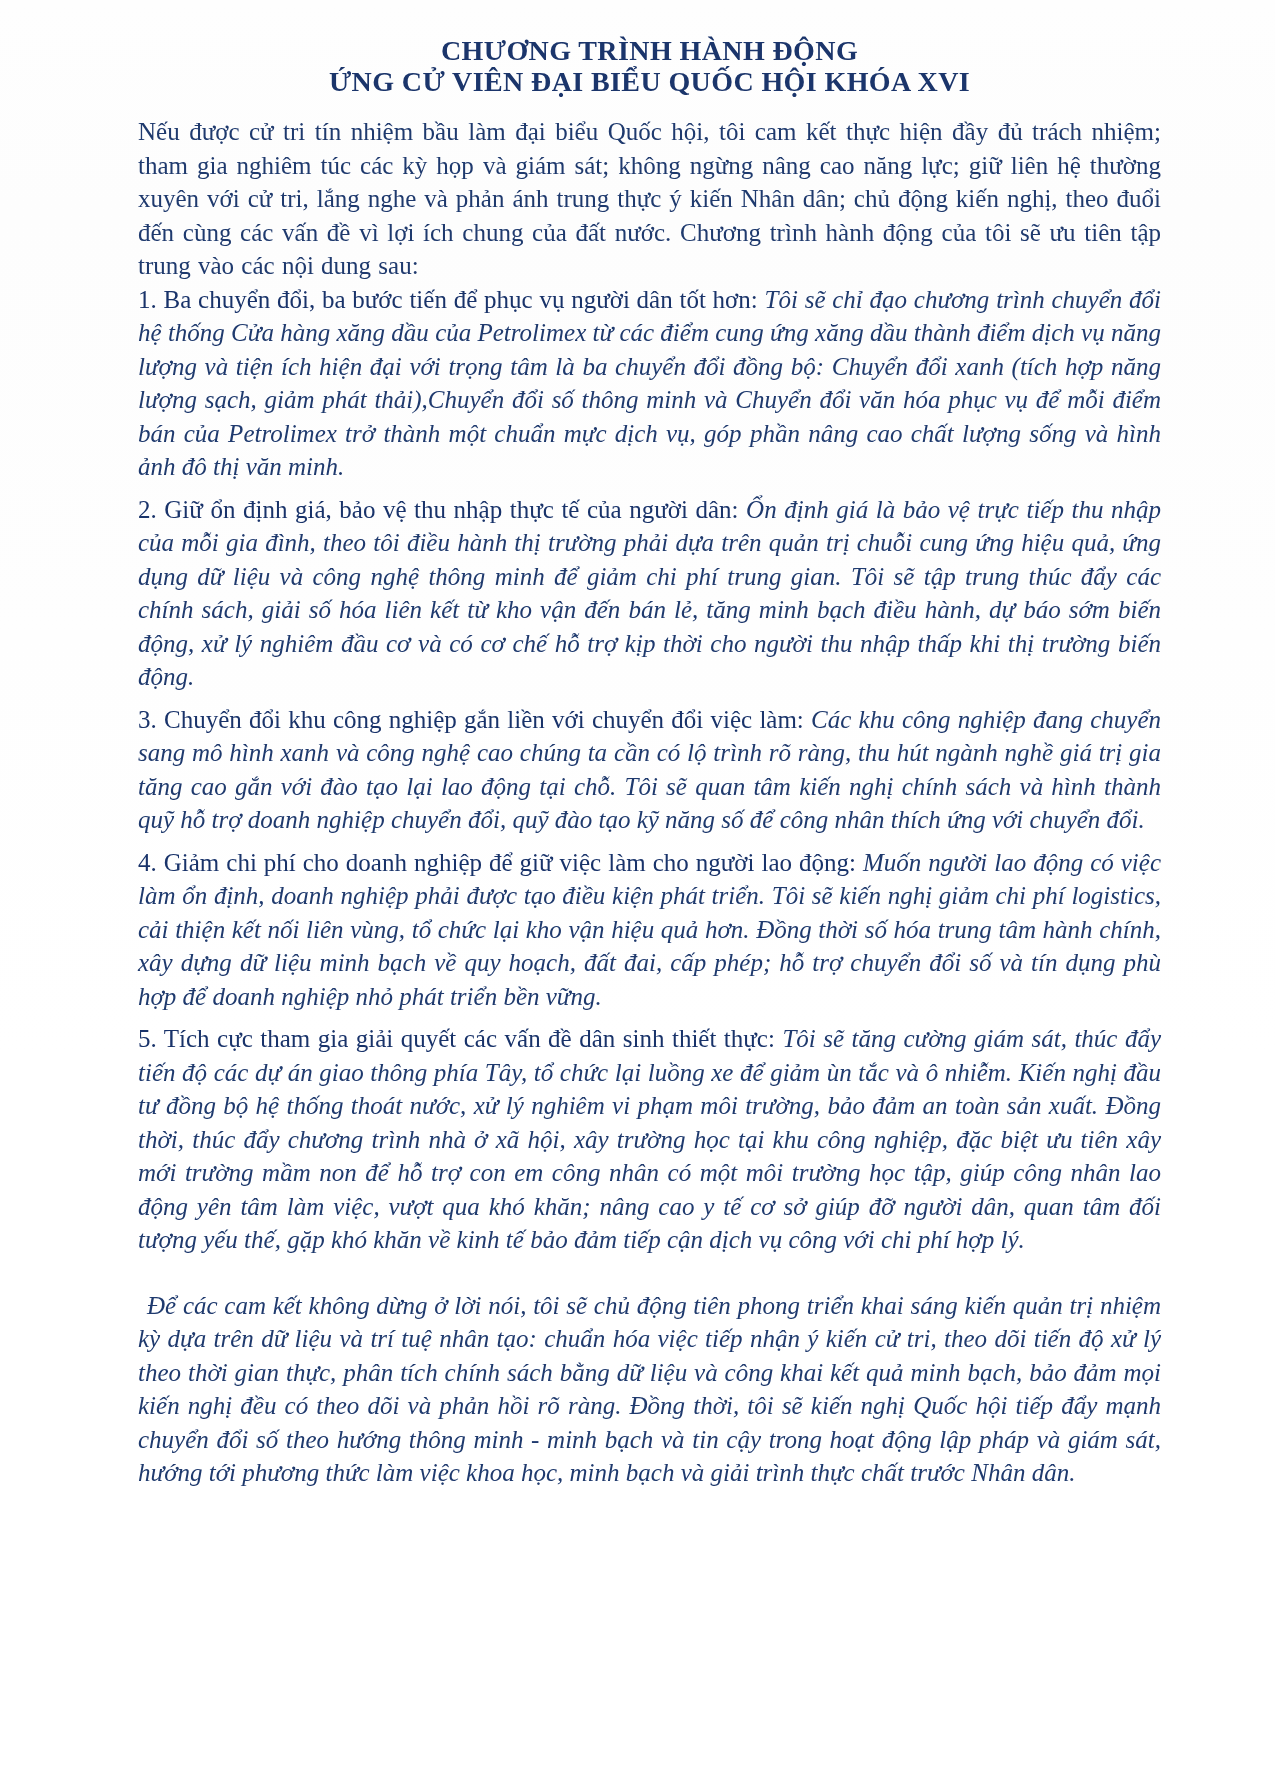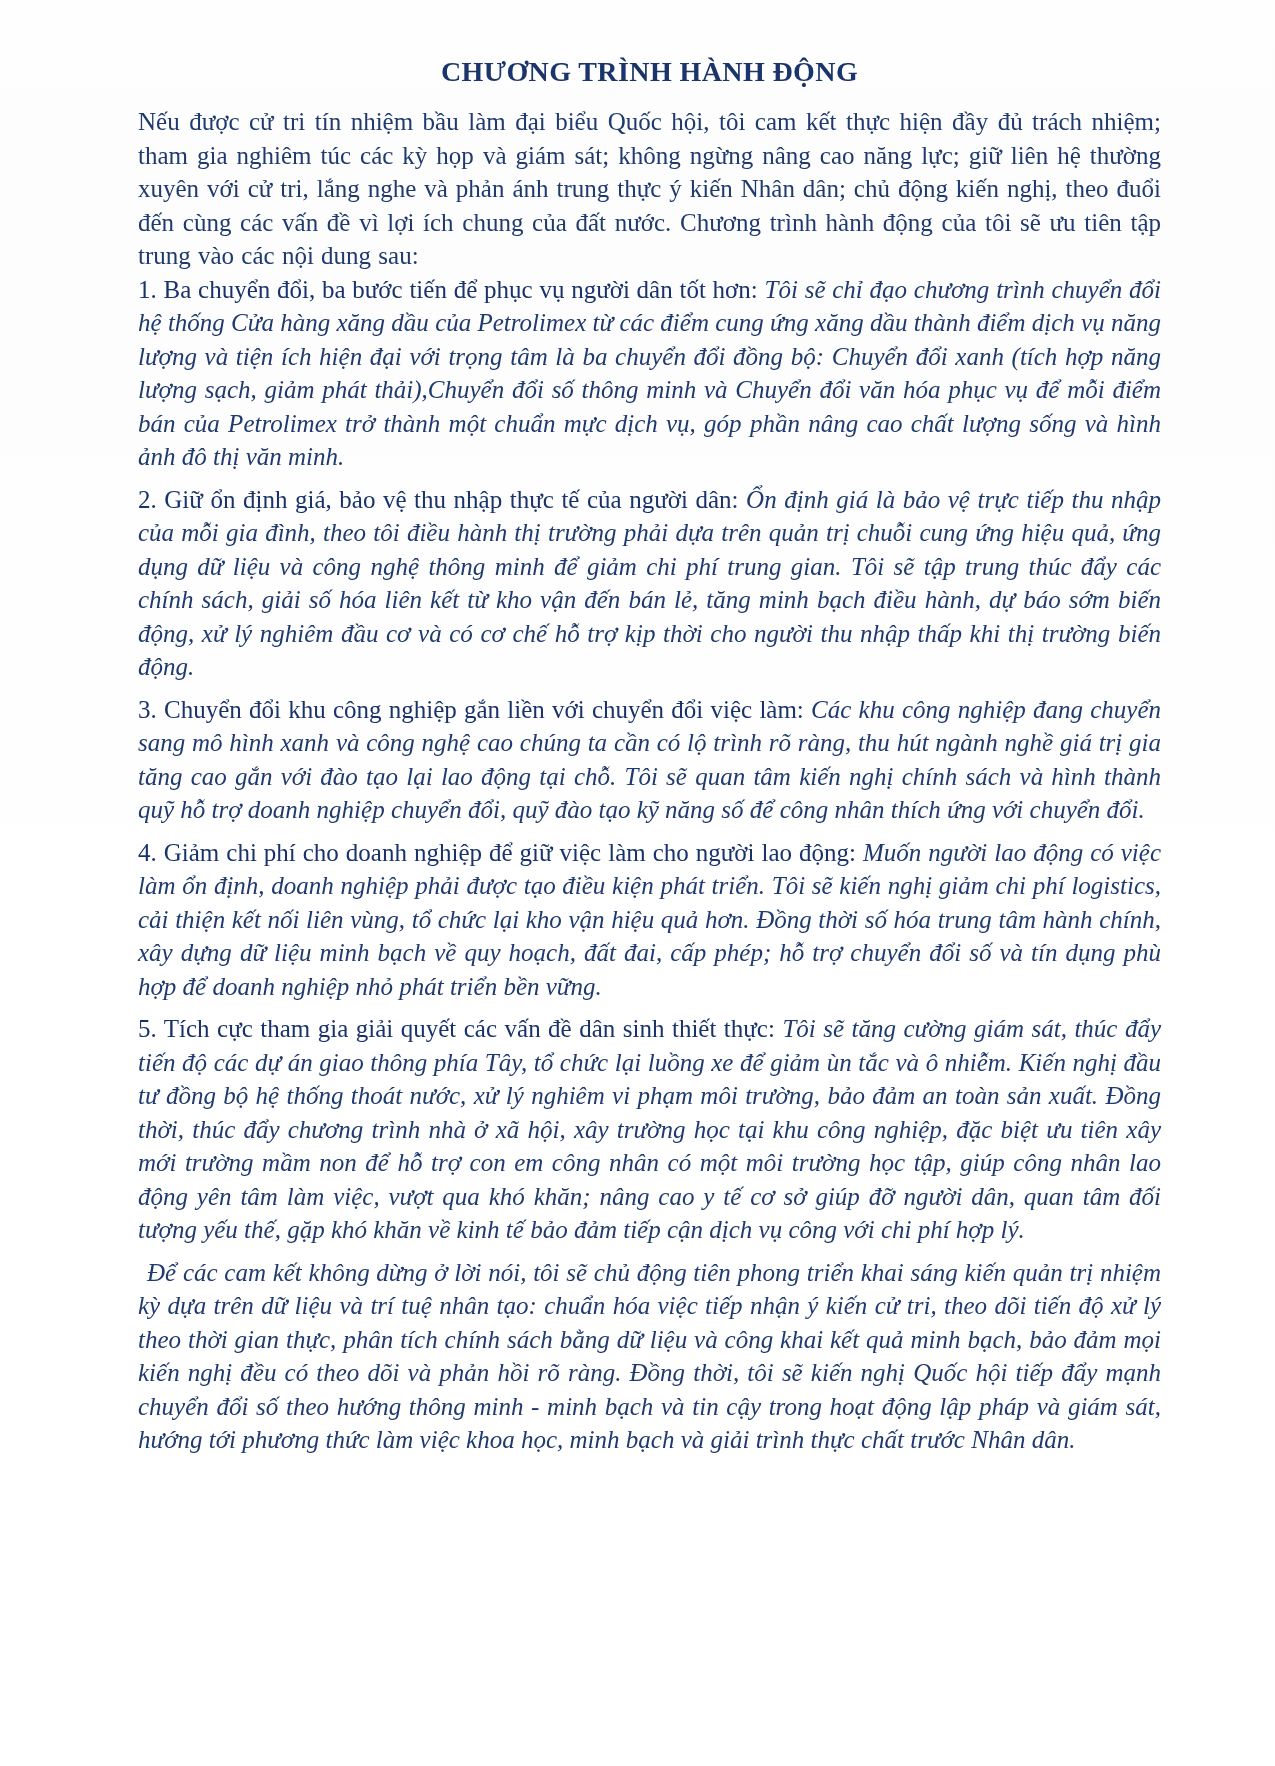--- a/index.html
+++ b/index.html
@@ -10,21 +10,21 @@
   body {
     width: 1275px;
     height: 1766px;
     position: relative;
     overflow: hidden;
   }
   .page {
     box-sizing: border-box;
     width: 1275px;
     min-height: 1766px;
-    padding: 56px 114px 40px 138px;
+    padding: 35px 114px 40px 138px;
     background:
       linear-gradient(180deg, #fefefe 0%, #fdfdfd 12%, #ffffff 60%);
     font-family: "Liberation Serif", "DejaVu Serif", serif;
     color: #1f3a6e;
     font-size: 25px;
     line-height: 33.5px;
     text-align: justify;
   }
   .title-block {
     text-align: center;
@@ -47,31 +47,32 @@
   .item .lead {
     font-weight: normal;
     font-style: normal;
     color: #19336a;
   }
   .item .body {
     font-style: italic;
   }
   .closing {
     font-style: italic;
-    margin-top: 9px;
+    margin-top: 32px;
     text-indent: 9px;
   }
 </style>
 </head>
 <body>
 
 <div class="page">
 
   <div class="title-block">
     <span class="title-line">CHƯƠNG TRÌNH HÀNH ĐỘNG</span>
+    <span class="title-line">ỨNG CỬ VIÊN ĐẠI BIỂU QUỐC HỘI KHÓA XVI</span>
   </div>
 
   <p class="intro">Nếu được cử tri tín nhiệm bầu làm đại biểu Quốc hội, tôi cam kết thực hiện đầy đủ trách nhiệm; tham gia nghiêm túc các kỳ họp và giám sát; không ngừng nâng cao năng lực; giữ liên hệ thường xuyên với cử tri, lắng nghe và phản ánh trung thực ý kiến Nhân dân; chủ động kiến nghị, theo đuổi đến cùng các vấn đề vì lợi ích chung của đất nước. Chương trình hành động của tôi sẽ ưu tiên tập trung vào các nội dung sau:</p>
 
   <p class="item"><span class="lead">1. Ba chuyển đổi, ba bước tiến để phục vụ người dân tốt hơn:</span> <span class="body">Tôi sẽ chỉ đạo chương trình chuyển đổi hệ thống Cửa hàng xăng dầu của Petrolimex từ các điểm cung ứng xăng dầu thành điểm dịch vụ năng lượng và tiện ích hiện đại với trọng tâm là ba chuyển đổi đồng bộ: Chuyển đổi xanh (tích hợp năng lượng sạch, giảm phát thải),Chuyển đổi số thông minh và Chuyển đổi văn hóa phục vụ để mỗi điểm bán của Petrolimex trở thành một chuẩn mực dịch vụ, góp phần nâng cao chất lượng sống và hình ảnh đô thị văn minh.</span></p>
 
   <p class="item"><span class="lead">2. Giữ ổn định giá, bảo vệ thu nhập thực tế của người dân:</span> <span class="body">Ổn định giá là bảo vệ trực tiếp thu nhập của mỗi gia đình, theo tôi điều hành thị trường phải dựa trên quản trị chuỗi cung ứng hiệu quả, ứng dụng dữ liệu và công nghệ thông minh để giảm chi phí trung gian. Tôi sẽ tập trung thúc đẩy các chính sách, giải số hóa liên kết từ kho vận đến bán lẻ, tăng minh bạch điều hành, dự báo sớm biến động, xử lý nghiêm đầu cơ và có cơ chế hỗ trợ kịp thời cho người thu nhập thấp khi thị trường biến động.</span></p>
 
   <p class="item"><span class="lead">3. Chuyển đổi khu công nghiệp gắn liền với chuyển đổi việc làm:</span> <span class="body">Các khu công nghiệp đang chuyển sang mô hình xanh và công nghệ cao chúng ta cần có lộ trình rõ ràng, thu hút ngành nghề giá trị gia tăng cao gắn với đào tạo lại lao động tại chỗ. Tôi sẽ quan tâm kiến nghị chính sách và hình thành quỹ hỗ trợ doanh nghiệp chuyển đổi, quỹ đào tạo kỹ năng số để công nhân thích ứng với chuyển đổi.</span></p>
 

